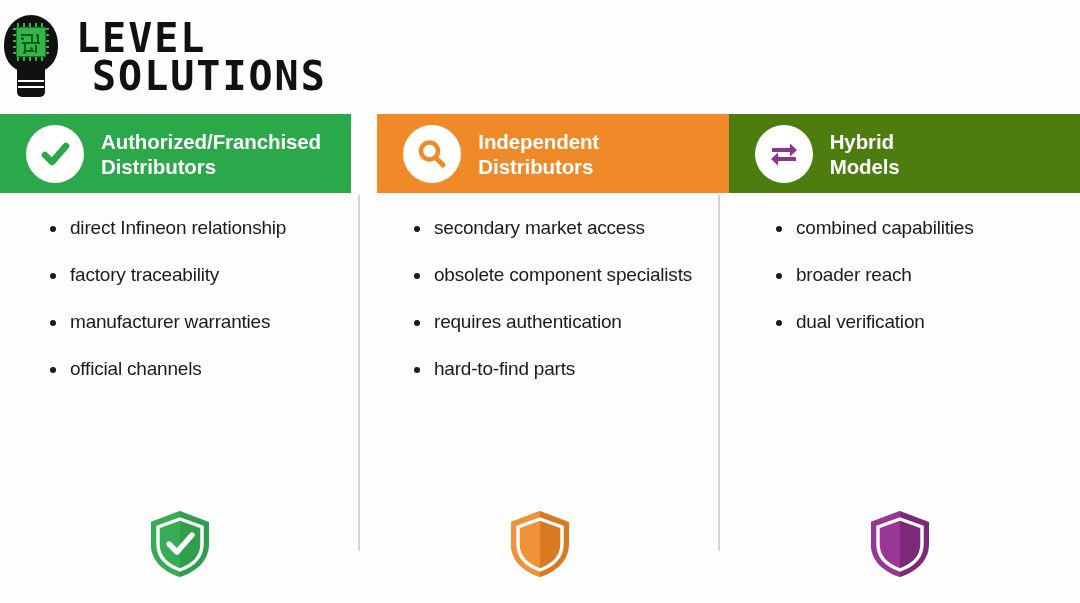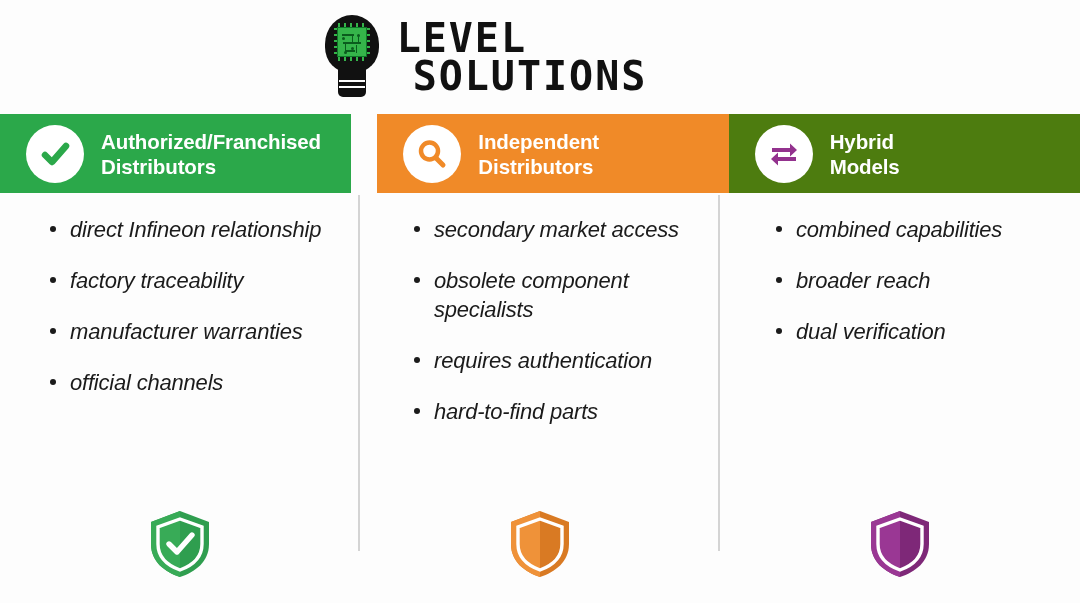--- a/index.html
+++ b/index.html
@@ -17,21 +17,21 @@
 
   
   .brand {
     position: absolute;
     left: 0;
     top: 0;
     width: 968px;
     height: 114px;
     display: flex;
     align-items: center;
-    justify-content: center;
+    justify-content: flex-start;
     gap: 14px;
   }
   .brand-mark {
     width: 62px;
     height: 84px;
     position: relative;
     flex: 0 0 auto;
   }
   .bulb-glass {
     position: absolute;
@@ -177,25 +177,24 @@
   }
   ul.bullets {
     list-style: none;
     margin: 0;
     padding: 0;
   }
   ul.bullets li {
     position: relative;
     padding-left: 24px;
     margin-bottom: 22px;
-    font-size: 22px;
+    font-size: 19px;
     line-height: 1.32;
     color: #1b1b1b;
     letter-spacing: -0.2px;
-    font-style: italic;
   }
   ul.bullets li::before {
     content: "";
     position: absolute;
     left: 4px;
     top: 11px;
     width: 6px;
     height: 6px;
     border-radius: 50%;
     background: #1b1b1b;

